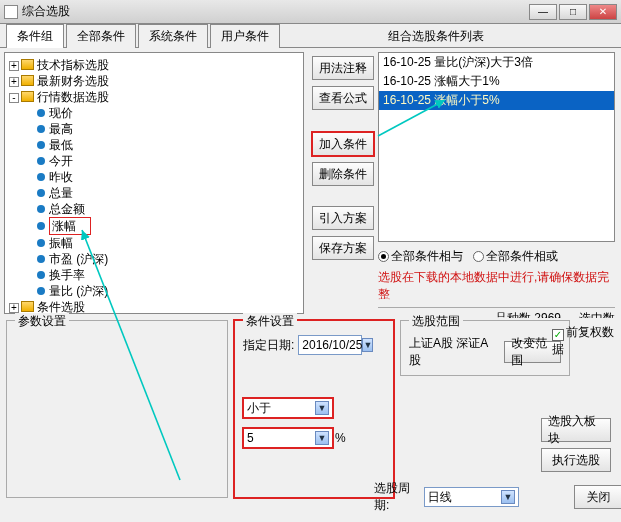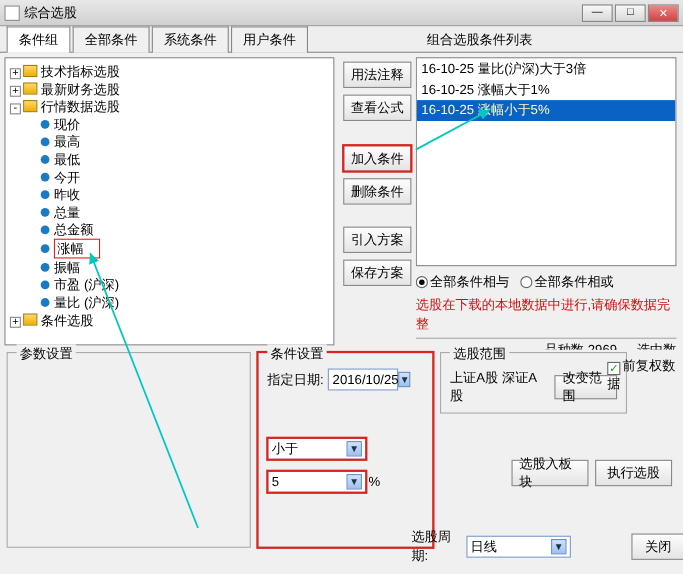--- a/index.html
+++ b/index.html
@@ -198,21 +198,21 @@
     font-size:9px;color:#234;
   }
   .chk {
     width:12px;height:12px;border:1px solid #666;background:#fff;
     display:inline-flex;align-items:center;justify-content:center;
     vertical-align:-2px;margin-right:2px;font-size:10px;color:#0a0;
   }
   .side-btns {
     position:absolute;
     right:10px; top:100px;
-    display:flex;gap:6px;
+    display:flex;flex-direction:column;gap:6px;
   }
   .bottom-row {
     position:absolute;
     left: 374px; bottom: 8px;
     display:flex;align-items:center;gap:6px;
   }
   
   .arrow-svg { position:absolute; pointer-events:none; }
 </style>
 </head>
@@ -247,20 +247,21 @@
           <li><span class="leaf-icon"></span><span>现价</span></li>
           <li><span class="leaf-icon"></span><span>最高</span></li>
           <li><span class="leaf-icon"></span><span>最低</span></li>
           <li><span class="leaf-icon"></span><span>今开</span></li>
           <li><span class="leaf-icon"></span><span>昨收</span></li>
           <li><span class="leaf-icon"></span><span>总量</span></li>
           <li><span class="leaf-icon"></span><span>总金额</span></li>
           <li><span class="leaf-icon"></span><span class="selected">涨幅</span></li>
           <li><span class="leaf-icon"></span><span>振幅</span></li>
           <li><span class="leaf-icon"></span><span>市盈 (沪深)</span></li>
+          <li><span class="leaf-icon"></span><span>换手率</span></li>
           <li><span class="leaf-icon"></span><span>量比 (沪深)</span></li>
         </ul>
       </li>
       <li><span class="exp">+</span><span class="folder-icon"></span><span>条件选股</span></li>
     </ul>
   </div>
 
   <div class="mid-col">
     <div class="btn">用法注释</div>
     <div class="btn">查看公式</div>

